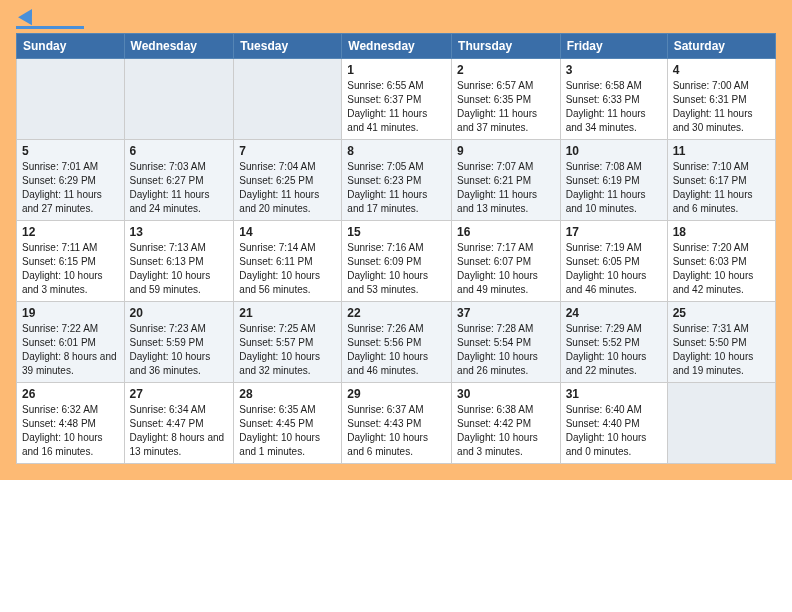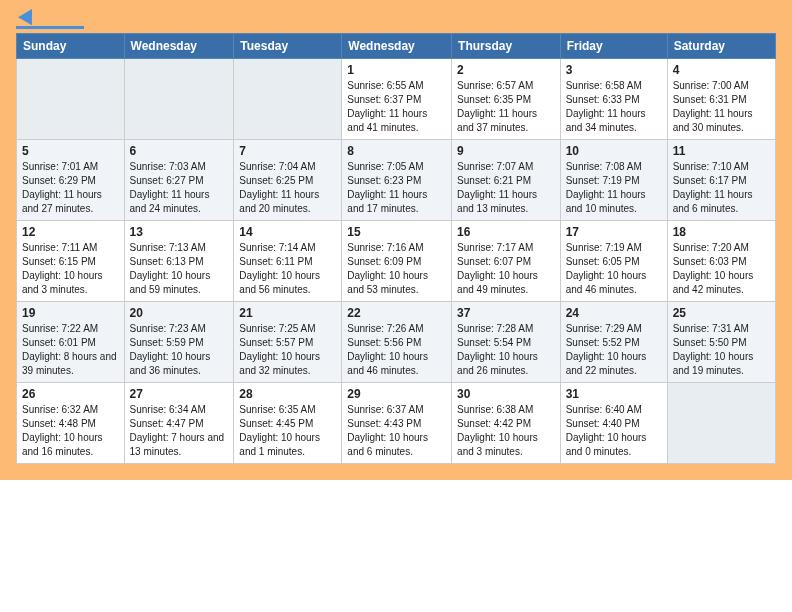--- a/index.html
+++ b/index.html
@@ -180,21 +180,21 @@
         <div class="cell-content">
           <span>Sunrise: 7:07 AM</span><br>
           <span>Sunset: 6:21 PM</span><br>
           <span>Daylight: 11 hours and 13 minutes.</span>
         </div>
           </td>
           <td>
             <span class="day-num">10</span>
         <div class="cell-content">
           <span>Sunrise: 7:08 AM</span><br>
-          <span>Sunset: 7:19 PM</span><br>
+          <span>Sunset: 6:19 PM</span><br>
           <span>Daylight: 11 hours and 10 minutes.</span>
         </div>
           </td>
           <td>
             <span class="day-num">11</span>
         <div class="cell-content">
           <span>Sunrise: 7:10 AM</span><br>
           <span>Sunset: 6:17 PM</span><br>
           <span>Daylight: 11 hours and 6 minutes.</span>
         </div>
@@ -323,21 +323,21 @@
           <span>Sunrise: 6:32 AM</span><br>
           <span>Sunset: 4:48 PM</span><br>
           <span>Daylight: 10 hours and 16 minutes.</span>
         </div>
           </td>
           <td>
             <span class="day-num">27</span>
         <div class="cell-content">
           <span>Sunrise: 6:34 AM</span><br>
           <span>Sunset: 4:47 PM</span><br>
-          <span>Daylight: 7 hours and 13 minutes.</span>
+          <span>Daylight: 8 hours and 13 minutes.</span>
         </div>
           </td>
           <td>
             <span class="day-num">28</span>
         <div class="cell-content">
           <span>Sunrise: 6:35 AM</span><br>
           <span>Sunset: 4:45 PM</span><br>
           <span>Daylight: 10 hours and 1 minutes.</span>
         </div>
           </td>

